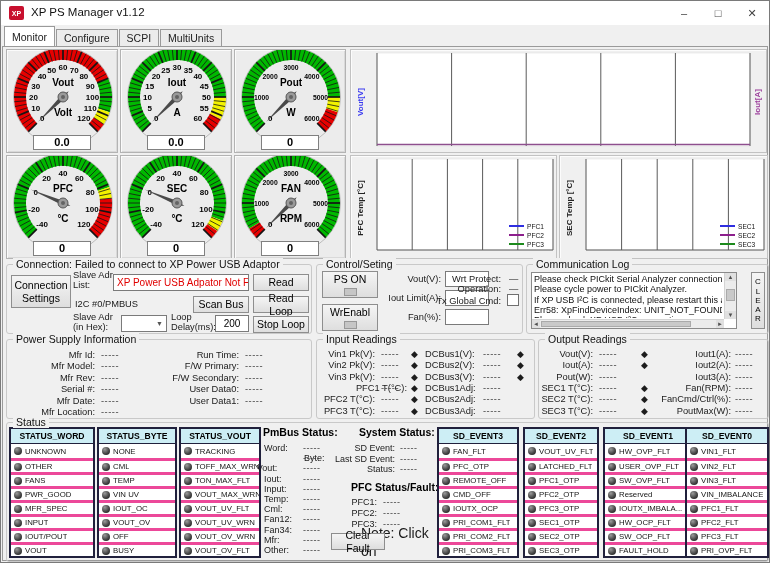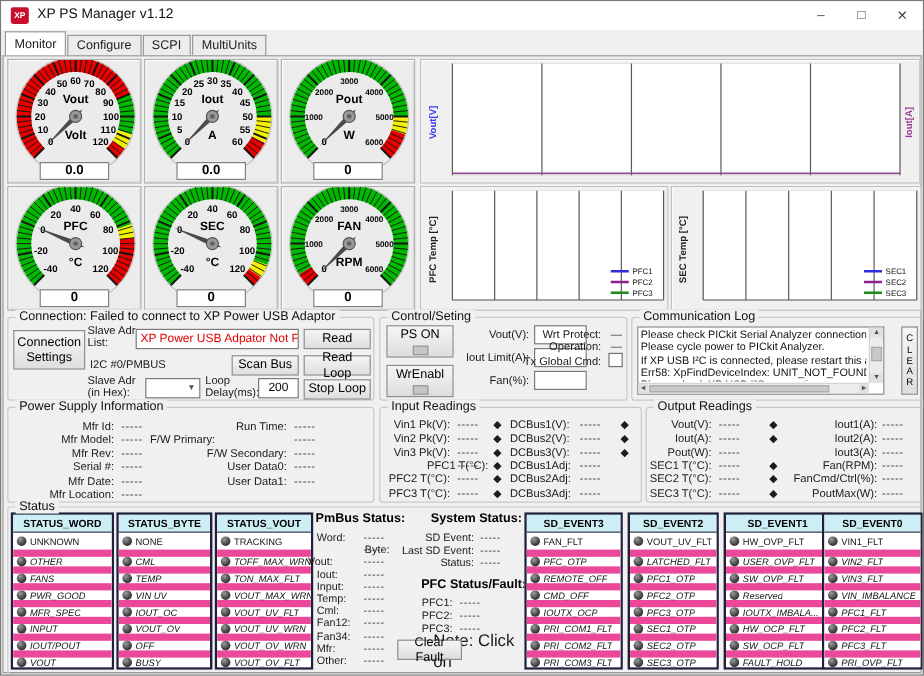--- a/index.html
+++ b/index.html
@@ -60,21 +60,21 @@
   .hsb { position:absolute; left:0; right:12px; bottom:0; height:9px; background:#ececec; border-top:1px solid #d4d4d4; }
   .sb-arr { position:absolute; background:#e0e0e0; color:#505050; font-size:6px; display:flex; align-items:center; justify-content:center; }
   .sb-thumb { position:absolute; background:#c9c9c9; border:1px solid #aaa; }
   .vbtn { flex-direction:column; font-size:8px; line-height:9.2px; font-weight:normal; }
 
   
   .sttable { position:absolute; border:2px solid #20203c; background:#fff; }
   .sthead { height:15px; background:#cdeef5; border-bottom:1px solid #20203c; font-weight:bold; font-size:8.6px;
             display:flex; align-items:center; justify-content:center; color:#000; }
   .strow { height:14px; display:flex; align-items:center; padding-left:2px; background:#fff; }
-  .strow + .strow { border-top:6px solid #ec4899;font-style:italic; }
+  .strow + .strow { border-top:3px solid #ec4899; }
   .stled { width:8px; height:8px; border-radius:50%; flex:none;
            background:radial-gradient(circle at 35% 30%, #9a9a9a, #474747 55%, #121212); margin:0 3px 0 1px; }
   .stlabel { font-size:7.8px; color:#141414; white-space:nowrap; overflow:hidden; }
 
   .btitle { position:absolute; font-weight:bold; font-size:10.5px; color:#000; white-space:nowrap; }
   .note { position:absolute; font-size:14px; color:#1a1a1a; line-height:1.25; }
 </style>
 </head>
 <body>
 
@@ -202,21 +202,21 @@
         </div>
         <div class="rrow" style="top: 67px;">
           <span class="rlabel" style="left: 2px; width: 86px; text-align: right;">Mfr Location:</span>
           <span class="rvalue" style="left: 94px;">-----</span>
         </div>
         <div class="rrow" style="top: 10px;">
           <span class="rlabel" style="left: 118px; width: 114px; text-align: right;">Run Time:</span>
           <span class="rvalue" style="left: 238px;">-----</span>
         </div>
         <div class="rrow" style="top: 21.4px;">
-          <span class="rlabel" style="left: 118px; width: 114px; ">F/W Primary:</span>
+          <span class="rlabel" style="left: 118px; width: 114px; text-align: right;">F/W Primary:</span>
           <span class="rvalue" style="left: 238px;">-----</span>
         </div>
         <div class="rrow" style="top: 32.8px;">
           <span class="rlabel" style="left: 118px; width: 114px; text-align: right;">F/W Secondary:</span>
           <span class="rvalue" style="left: 238px;">-----</span>
         </div>
         <div class="rrow" style="top: 44.2px;">
           <span class="rlabel" style="left: 118px; width: 114px; text-align: right;">User Data0:</span>
           <span class="rvalue" style="left: 238px;">-----</span>
         </div>

